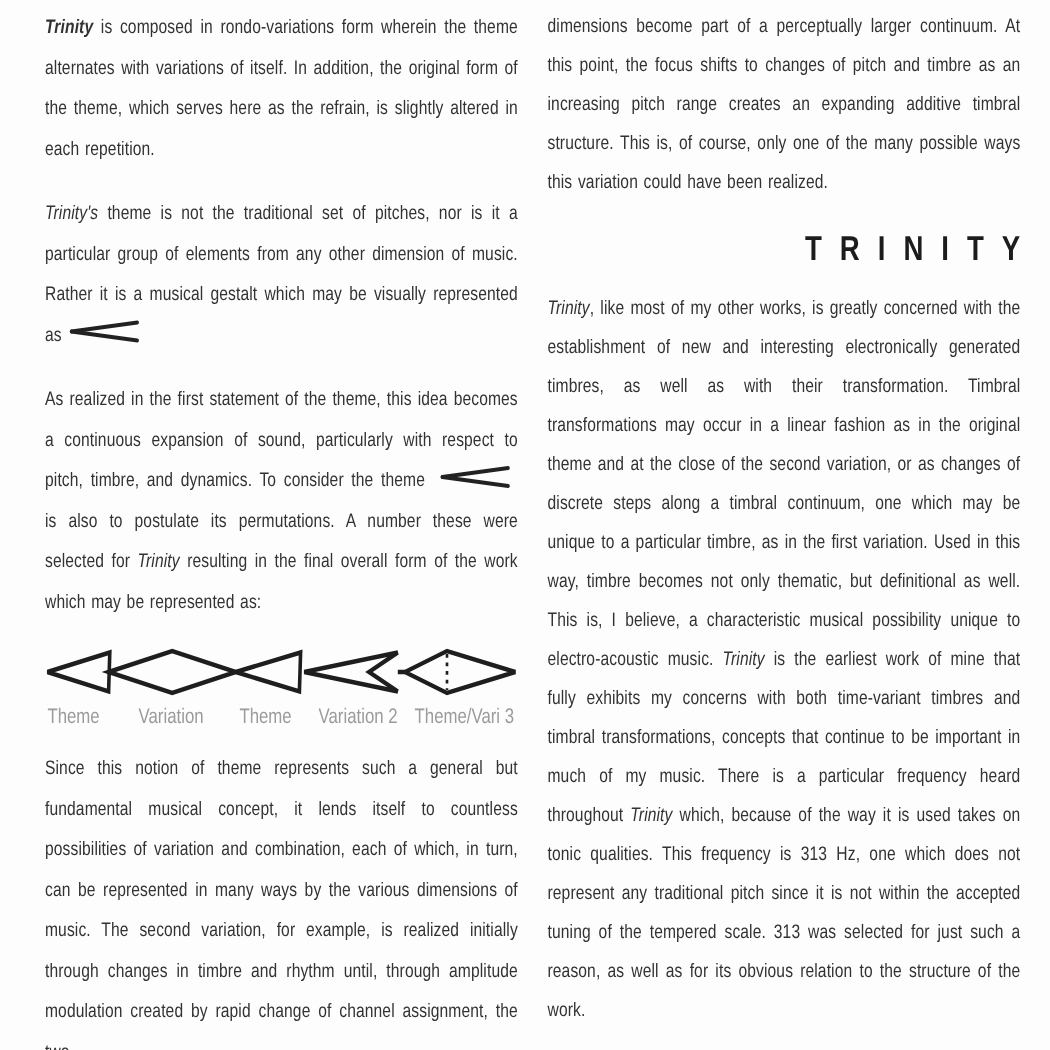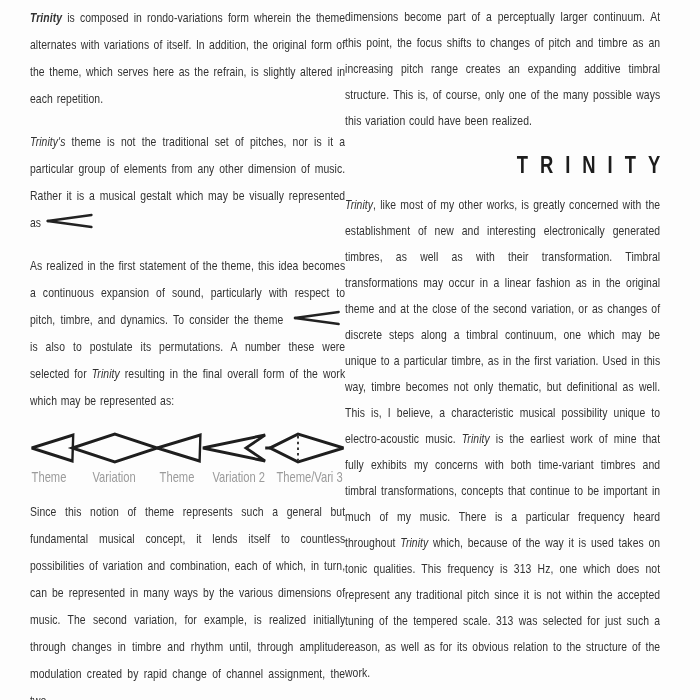--- a/index.html
+++ b/index.html
@@ -14,20 +14,21 @@
     font-family: "Liberation Sans", sans-serif;
     color: #323232;
   }
   .page {
     position: relative;
     width: 700px;
     height: 700px;
     display: flex;
     padding: 4px 22px 0 30px;
     box-sizing: border-box;
+    gap: 20px;
     overflow: hidden;
   }
   .col {
     width: 315px;
     flex: 0 0 315px;
     overflow: visible;
   }
   
   .col-inner {
     width: 394px;

